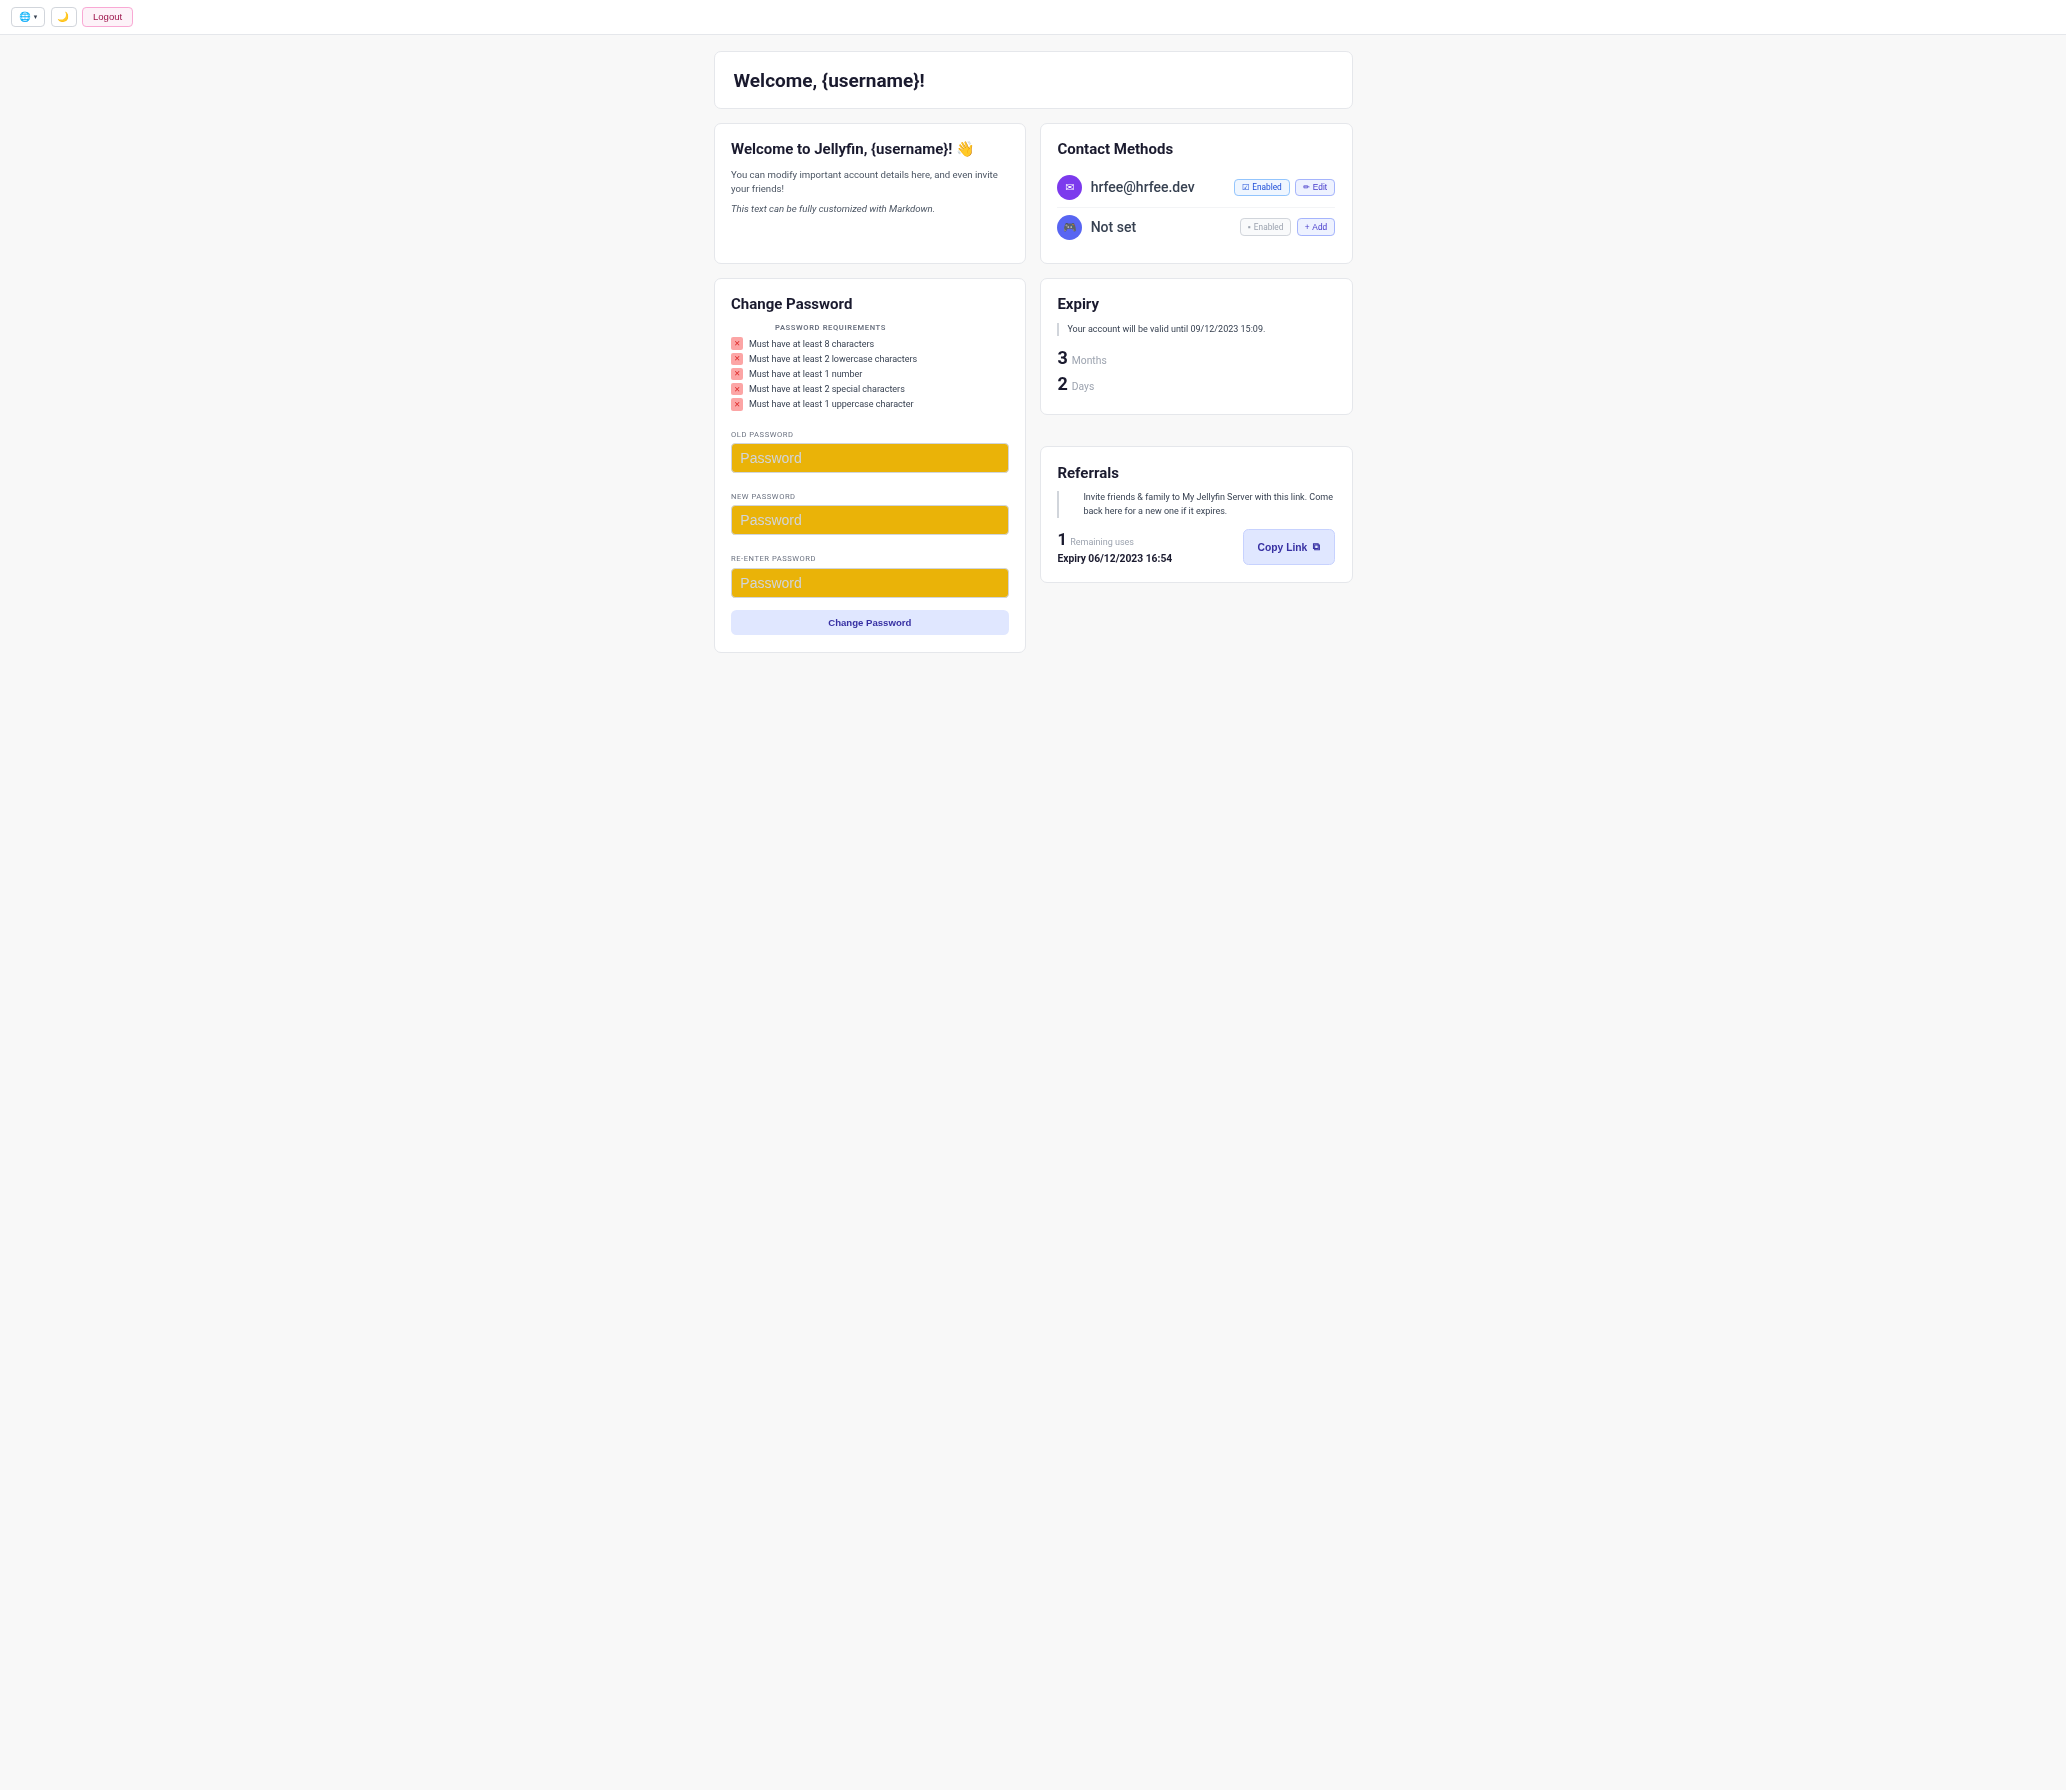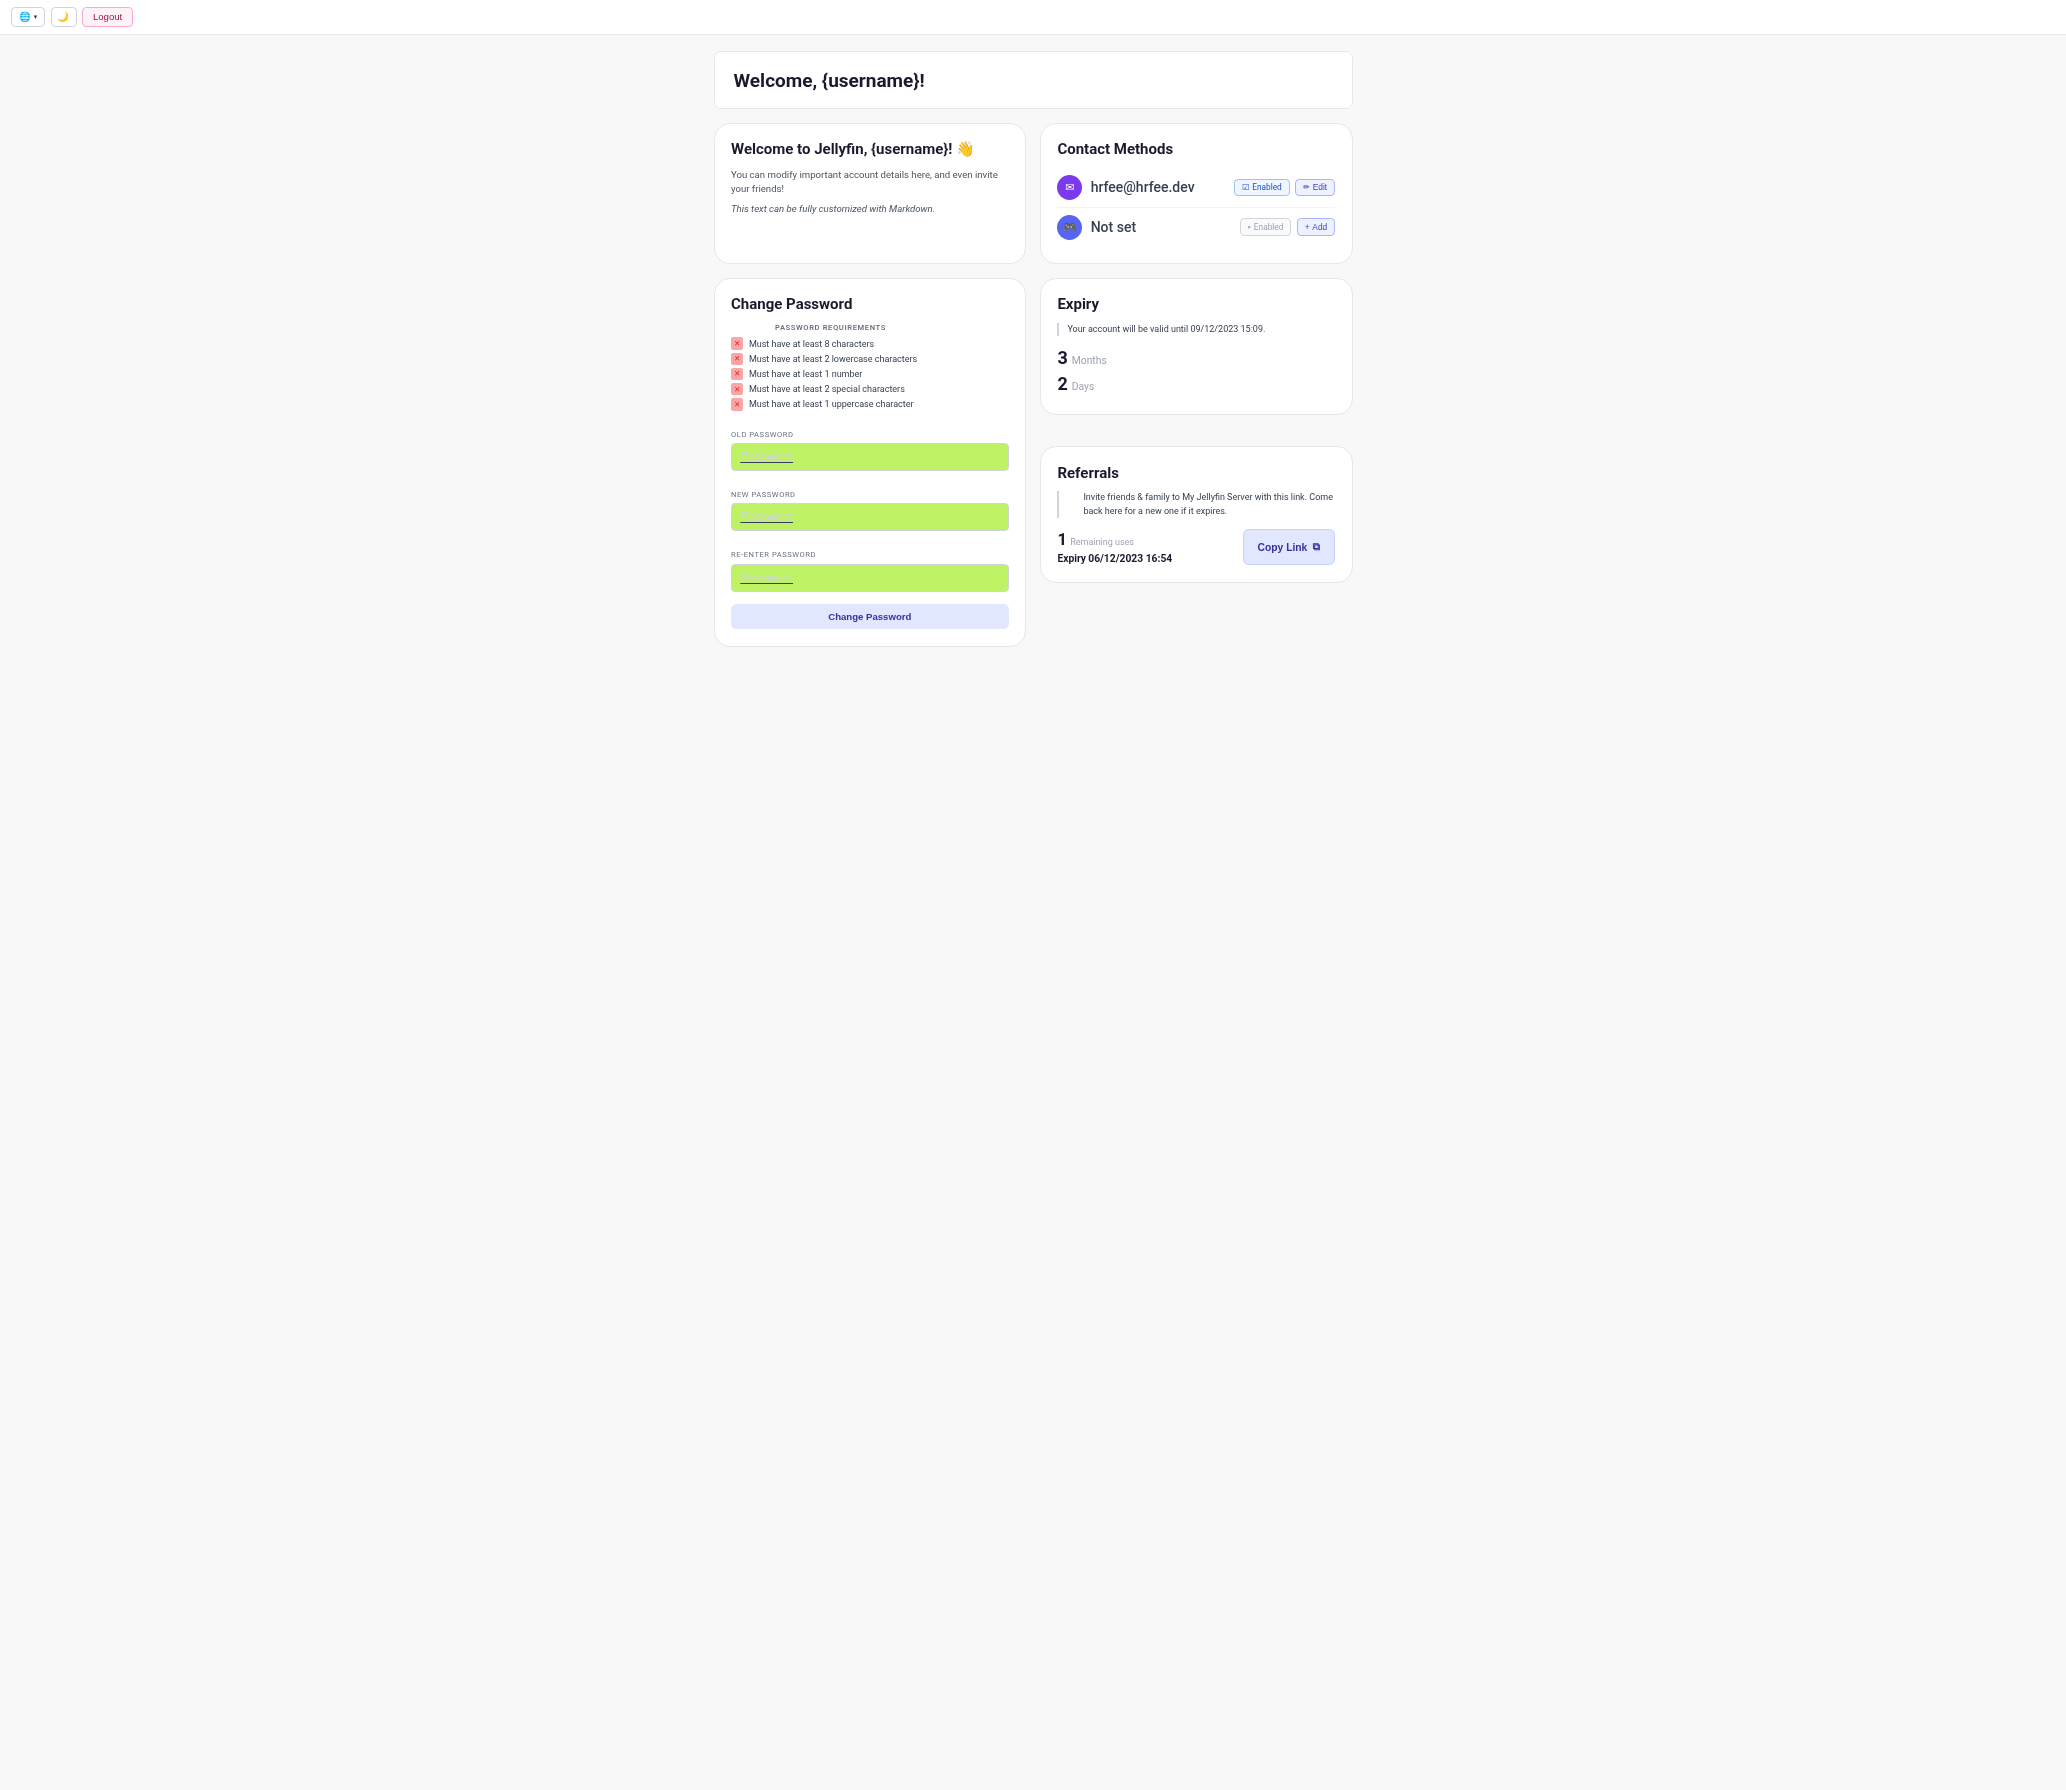--- a/index.html
+++ b/index.html
@@ -78,21 +78,21 @@
     .grid {
       display: grid;
       grid-template-columns: 1fr 1fr;
       gap: 13.8px;
     }
 
     
     .card {
       background: #fff;
       border: 0.7px solid #e5e7eb;
-      border-radius: 16px;
+      border-radius: 7px;
       padding: 16.5px;
     }
     .card h2 {
       font-size: 15px;
       font-weight: 700;
       color: #1a1a2e;
       margin-bottom: 9.6px;
     }
 
     
@@ -224,25 +224,24 @@
       letter-spacing: 0.07em;
       color: #6b7280;
       margin-bottom: 4.1px;
       margin-top: 19px;
     }
     .pw-input {
       width: 100%;
       border: 0.7px solid #d1d5db;
       border-radius: 4.1px;
       padding: 6.2px 8.3px;
-      font-size: 12px;
-      color: #374151;
-      background: #bef264;
+      font-size: 14px;
+      color: #374151;
+      background: #eab308;
       outline: none;
-      text-decoration: underline;
     }
     .pw-input::placeholder { color: #d1d5db; }
     .change-pw-btn {
       width: 100%;
       margin-top: 12.4px;
       padding: 6.9px;
       background: #e0e7ff;
       color: #3730a3;
       border: none;
       border-radius: 5.5px;

